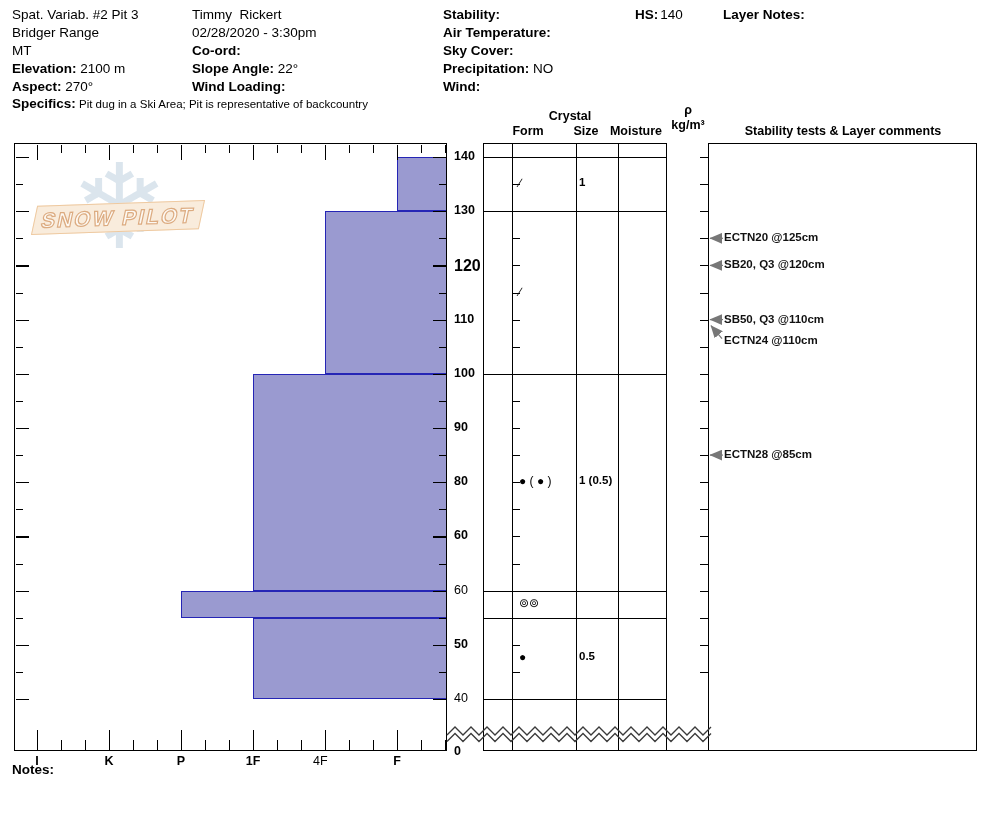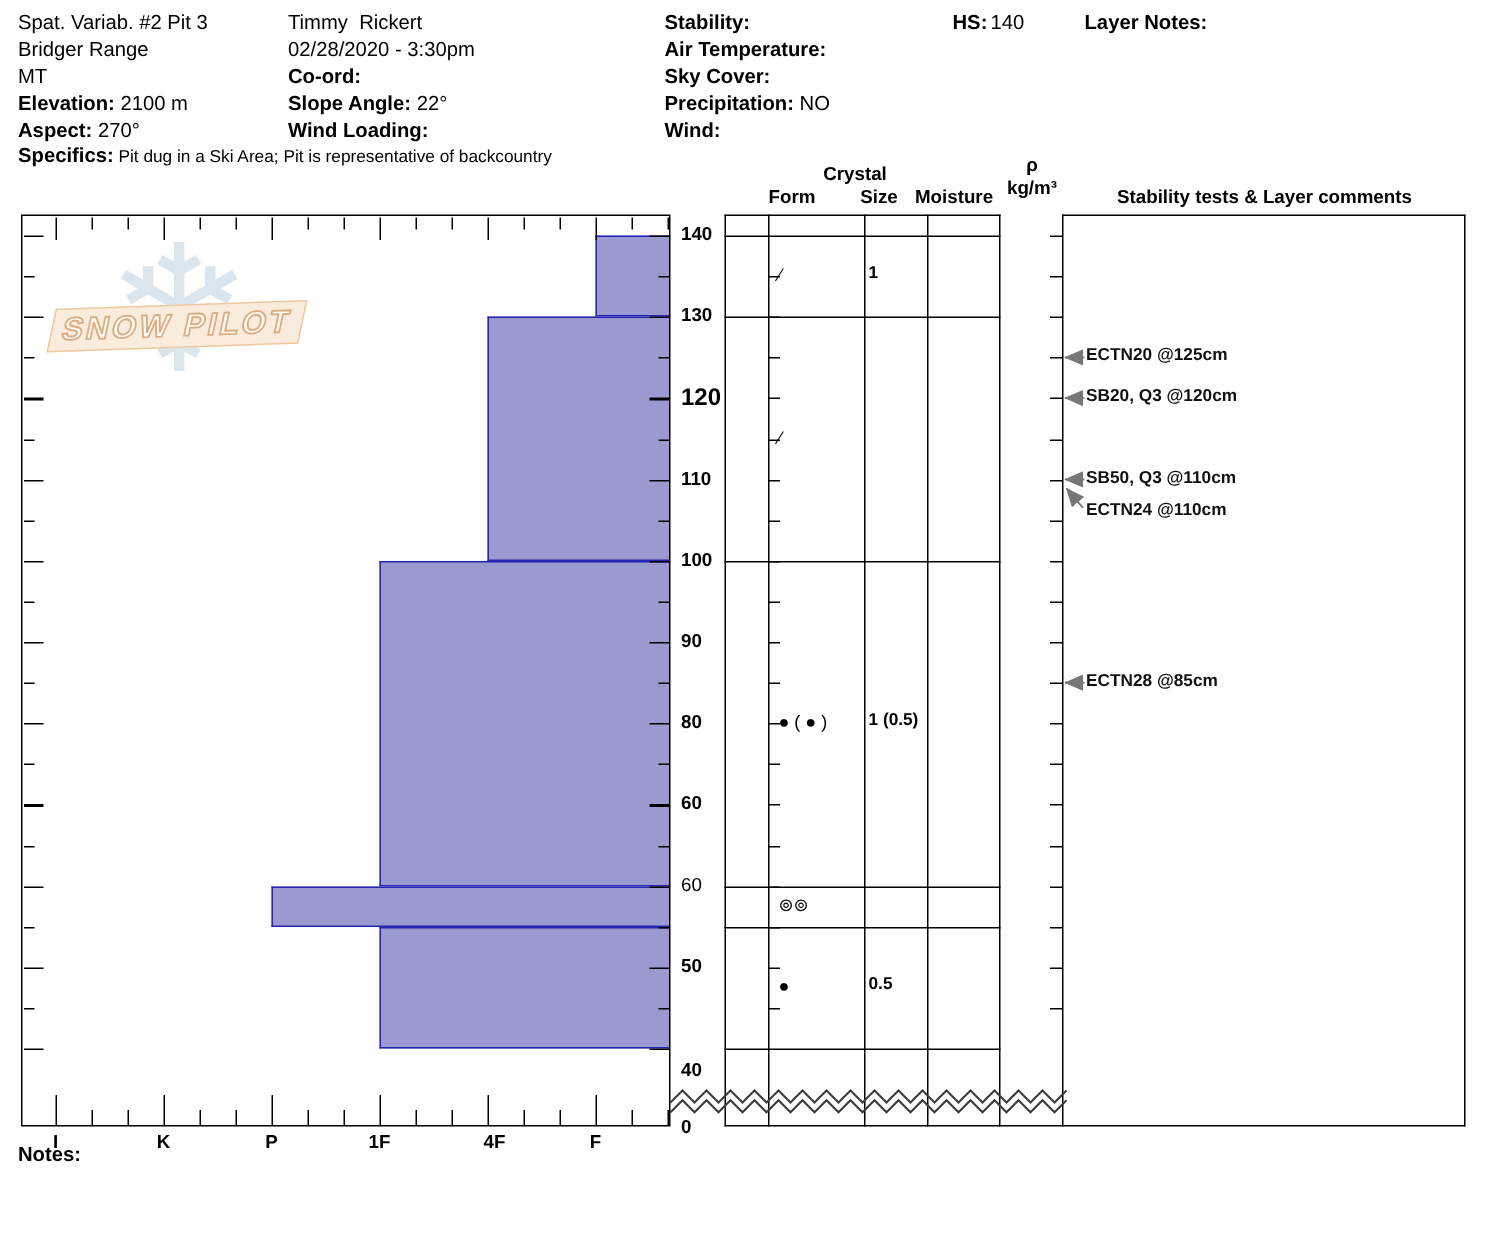--- a/index.html
+++ b/index.html
@@ -90,27 +90,27 @@
       <div class="abs" style="left: 454px; top: 149px; width: 30px; font-weight: bold; font-size: 12.5px;">140</div>
       <div class="abs" style="left: 454px; top: 203.2px; width: 30px; font-weight: bold; font-size: 12.5px;">130</div>
       <div class="abs" style="left: 454px; top: 257.4px; width: 30px; font-weight: bold; font-size: 16px;">120</div>
       <div class="abs" style="left: 454px; top: 311.6px; width: 30px; font-weight: bold; font-size: 12.5px;">110</div>
       <div class="abs" style="left: 454px; top: 365.8px; width: 30px; font-weight: bold; font-size: 12.5px;">100</div>
       <div class="abs" style="left: 454px; top: 420px; width: 30px; font-weight: bold; font-size: 12.5px;">90</div>
       <div class="abs" style="left: 454px; top: 474.2px; width: 30px; font-weight: bold; font-size: 12.5px;">80</div>
       <div class="abs" style="left: 454px; top: 528.4px; width: 30px; font-weight: bold; font-size: 12.5px;">60</div>
       <div class="abs" style="left: 454px; top: 582.6px; width: 30px; font-weight: normal; font-size: 12.5px;">60</div>
       <div class="abs" style="left: 454px; top: 636.8px; width: 30px; font-weight: bold; font-size: 12.5px;">50</div>
-      <div class="abs" style="left: 454px; top: 691px; width: 30px; font-weight: bold; font-size: 12.5px; margin-top: 15px;">40</div>
+      <div class="abs" style="left: 454px; top: 691px; width: 30px; font-weight: normal; font-size: 12.5px;">40</div>
       <div class="abs" style="left: 454px; top: 744px; width: 30px; font-weight: bold; font-size: 12.5px;">0</div>
       <div class="abs" style="left: 25px; top: 754px; width: 24px; text-align: center; font-weight: bold; font-size: 12.5px;">I</div>
       <div class="abs" style="left: 97px; top: 754px; width: 24px; text-align: center; font-weight: bold; font-size: 12.5px;">K</div>
       <div class="abs" style="left: 169px; top: 754px; width: 24px; text-align: center; font-weight: bold; font-size: 12.5px;">P</div>
       <div class="abs" style="left: 241px; top: 754px; width: 24px; text-align: center; font-weight: bold; font-size: 12.5px;">1F</div>
-      <div class="abs" style="left: 313px; top: 754px; width: 24px; text-align: right; font-weight: bold; font-size: 12.5px;">4F</div>
+      <div class="abs" style="left: 313px; top: 754px; width: 24px; text-align: left; font-weight: normal; font-size: 12.5px;">4F</div>
       <div class="abs" style="left: 385px; top: 754px; width: 24px; text-align: center; font-weight: bold; font-size: 12.5px;">F</div>
       <div class="abs" style="left: 37px; top: 144.5px; width: 1.3px; height: 15px; background: rgb(0, 0, 0);"></div>
       <div class="abs" style="left: 37px; top: 729.5px; width: 1.3px; height: 20px; background: rgb(0, 0, 0);"></div>
       <div class="abs" style="left: 61px; top: 144.5px; width: 1.3px; height: 8px; background: rgb(0, 0, 0);"></div>
       <div class="abs" style="left: 61px; top: 739.5px; width: 1.3px; height: 10px; background: rgb(0, 0, 0);"></div>
       <div class="abs" style="left: 85px; top: 144.5px; width: 1.3px; height: 8px; background: rgb(0, 0, 0);"></div>
       <div class="abs" style="left: 85px; top: 739.5px; width: 1.3px; height: 10px; background: rgb(0, 0, 0);"></div>
       <div class="abs" style="left: 109px; top: 144.5px; width: 1.3px; height: 15px; background: rgb(0, 0, 0);"></div>
       <div class="abs" style="left: 109px; top: 729.5px; width: 1.3px; height: 20px; background: rgb(0, 0, 0);"></div>
       <div class="abs" style="left: 133px; top: 144.5px; width: 1.3px; height: 8px; background: rgb(0, 0, 0);"></div>

